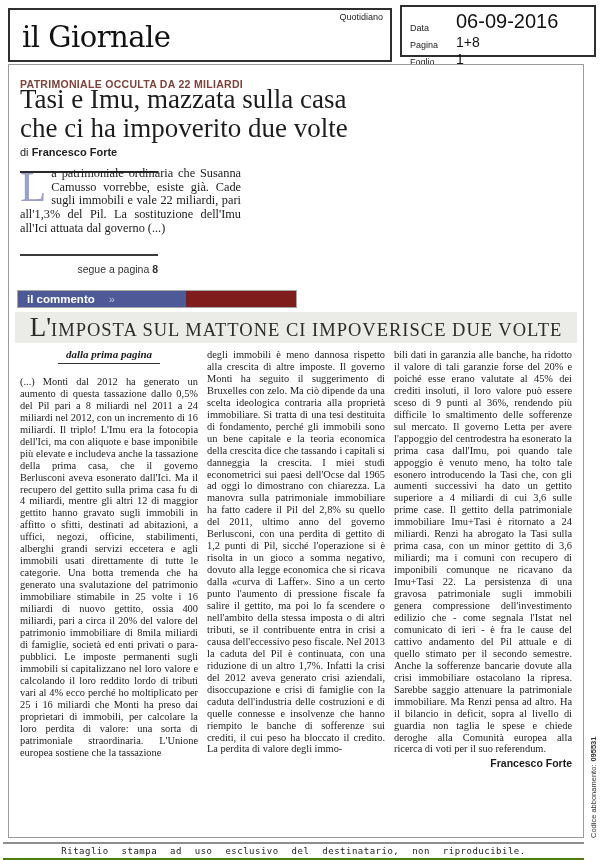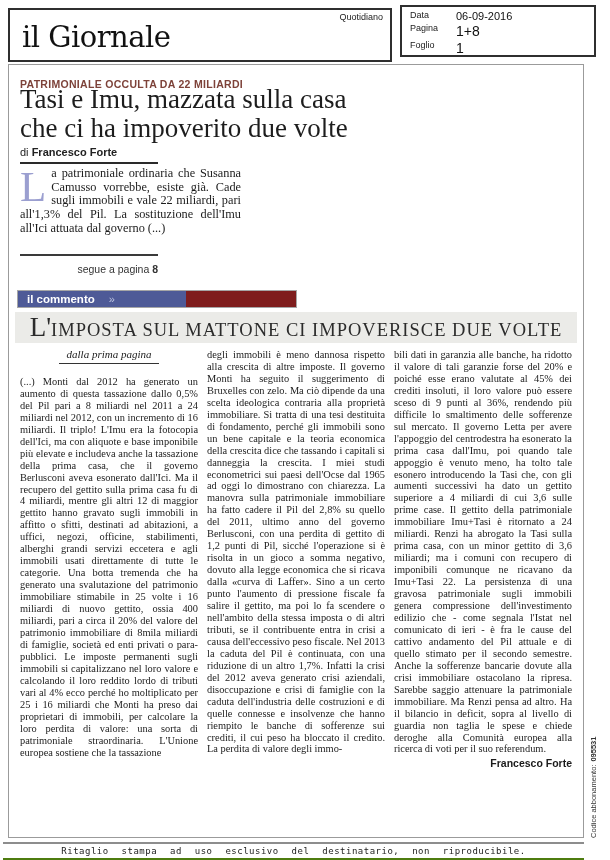--- a/index.html
+++ b/index.html
@@ -17,40 +17,40 @@
   }
   .logo{
     position:absolute;left:12px;top:10px;
     font-family:"DejaVu Serif","Liberation Serif",serif;
     font-weight:normal;font-size:29px;letter-spacing:-0.5px;color:#111;
   }
   .meta-box{
     position:absolute;left:400px;top:5px;width:196px;height:52px;
     border:2px solid #2f2f2f;background:#fff;padding:3px 0 0 8px;box-sizing:border-box;
   }
-  .meta-row{display:flex;align-items:flex-start;margin-bottom:1px;}
+  .meta-row{display:flex;align-items:flex-end;margin-bottom:1px;}
   .meta-label{font-size:9px;color:#222;width:46px;flex:none;}
   .meta-value{font-size:14px;color:#111;}
-  .meta-value.big{font-size:11px;}
+  .meta-value.big{font-size:20px;}
   
   .frame{
     position:absolute;left:8px;top:64px;width:576px;height:774px;
     border:1px solid #9b9b9b;background:#fff;box-sizing:border-box;
   }
   .kicker{
     position:absolute;left:11px;top:7px;
     font-size:10.5px;font-weight:bold;letter-spacing:0.3px;color:#7d4239;margin-top:6px;
   }
   .headline{
     position:absolute;left:11px;top:20px;
     font-family:"Liberation Serif",serif;font-size:27px;line-height:29px;color:#1d1d1d;
   }
   .byline{
     position:absolute;left:11px;top:81px;width:138px;
-    font-size:11px;color:#222;border-bottom:2px solid #2a2a2a;padding-bottom:4px;
+    font-size:11px;color:#222;border-bottom:2px solid #2a2a2a;padding-bottom:13px;
   }
   .byline .author{font-weight:bold;}
   .lead{
     position:absolute;left:11px;top:102px;width:221px;
     font-family:"Liberation Serif",serif;font-size:12.3px;line-height:13.7px;
     text-align:justify;color:#1b1b1b;
   }
   .dropcap{
     float:left;font-family:"Liberation Serif",serif;
     font-size:43px;line-height:34px;padding:3px 5px 0 0;color:#9b9fd0;
@@ -83,21 +83,21 @@
   
   .columns{
     position:absolute;left:11px;top:284px;width:552px;
     display:flex;gap:9px;
   }
   .col{
     flex:1;font-family:"Liberation Serif",serif;font-size:10.4px;line-height:11.95px;
     text-align:justify;color:#1b1b1b;
   }
   .subhead{
-    font-style:italic;font-weight:normal;font-size:11px;text-align:center;
+    font-style:italic;font-weight:bold;font-size:11px;text-align:center;
     width:fit-content;margin:0 auto 12px auto;padding:0 8px 2px 8px;
     border-bottom:1px solid #333;
   }
   .signature{
     text-align:right;font-family:"Liberation Sans",sans-serif;
     font-weight:bold;font-size:10.5px;margin-top:3px;
   }
   
   .footer-bar{
     position:absolute;left:3px;top:842px;width:581px;height:14px;

